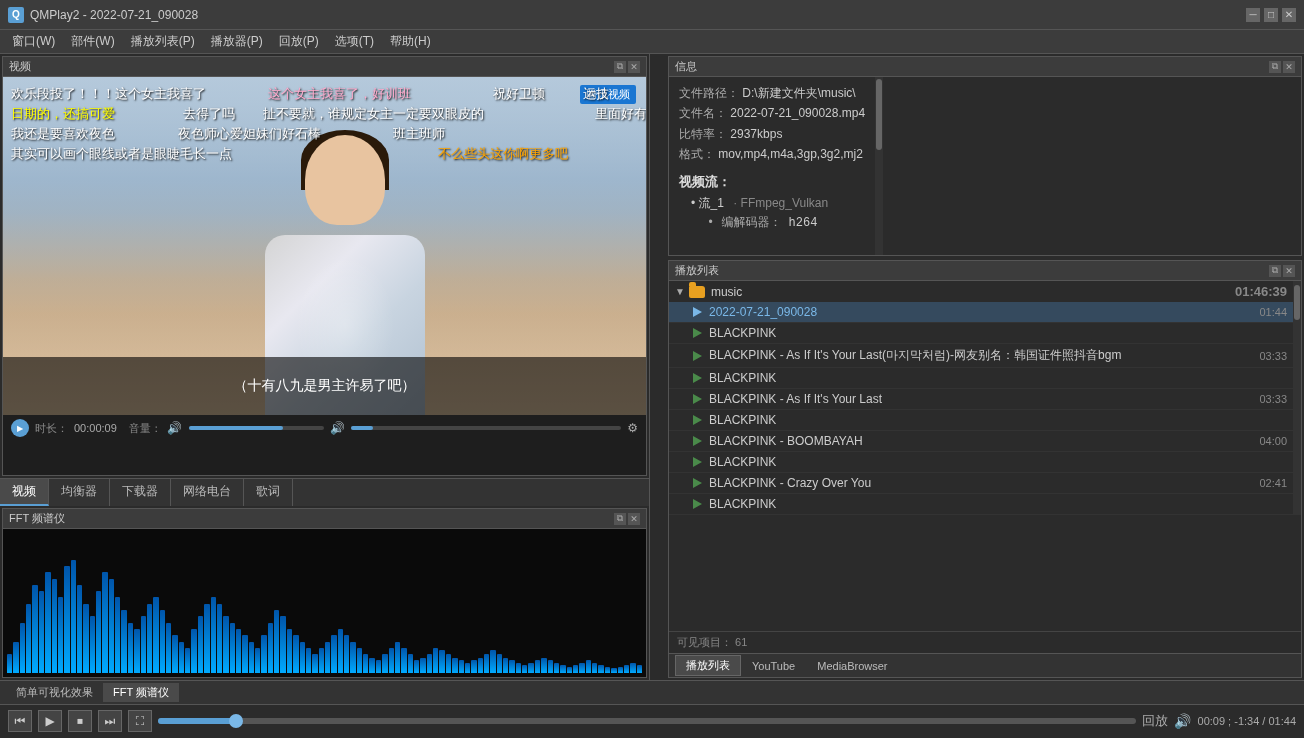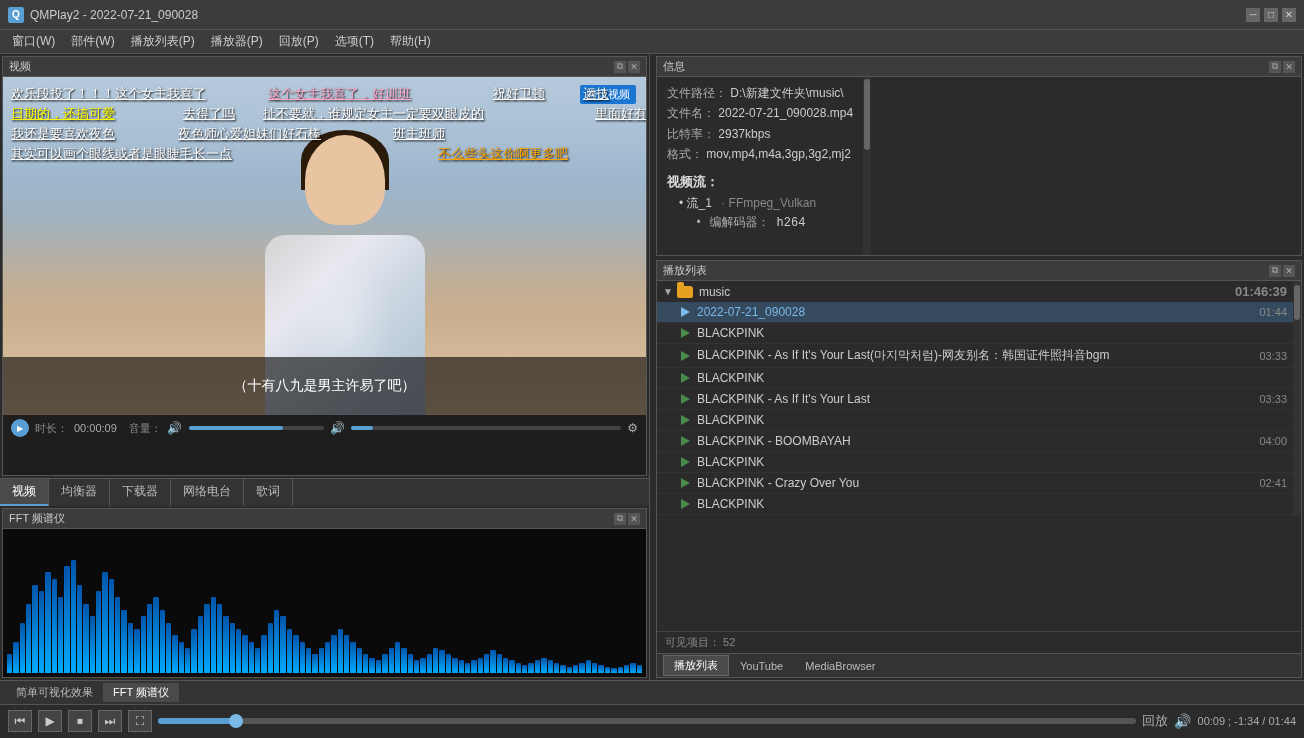--- a/index.html
+++ b/index.html
@@ -62,21 +62,21 @@
       padding: 2px 8px;
       color: #ccc;
       cursor: pointer;
       font-size: 12px;
     }
 
     
     #main-layout {
       display: flex;
       height: calc(738px - 54px - 58px);
-      gap: 4px;
+      gap: 16px;
     }
 
     
     #left-panel {
       width: 650px;
       display: flex;
       flex-direction: column;
       border-right: 1px solid #555;
     }
 
@@ -127,21 +127,20 @@
       overflow: hidden;
     }
 
     
     .danmaku-text {
       position: absolute;
       font-size: 13px;
       color: white;
       text-shadow: 1px 1px 2px black;
       white-space: nowrap;
-      text-decoration: underline;
     }
 
     
     .tencent-logo {
       position: absolute;
       top: 8px;
       right: 10px;
       background: #1a76d2;
       color: white;
       font-size: 11px;
@@ -872,21 +871,21 @@
             </div>
           </div>
           <div style="width:8px;background:#333;">
             <div style="width:6px;height:15%;background:#666;margin:2px auto;border-radius:3px;margin-top:4px;"></div>
           </div>
         </div>
       </div>
 
       <div id="visible-items-row">
         <span>可见项目：</span>
-        <span>52</span>
+        <span>61</span>
       </div>
 
       <div id="bottom-tabs-row">
         <div class="bottom-tab active">播放列表</div>
         <div class="bottom-tab">YouTube</div>
         <div class="bottom-tab">MediaBrowser</div>
       </div>
     </div>
 
   </div>

